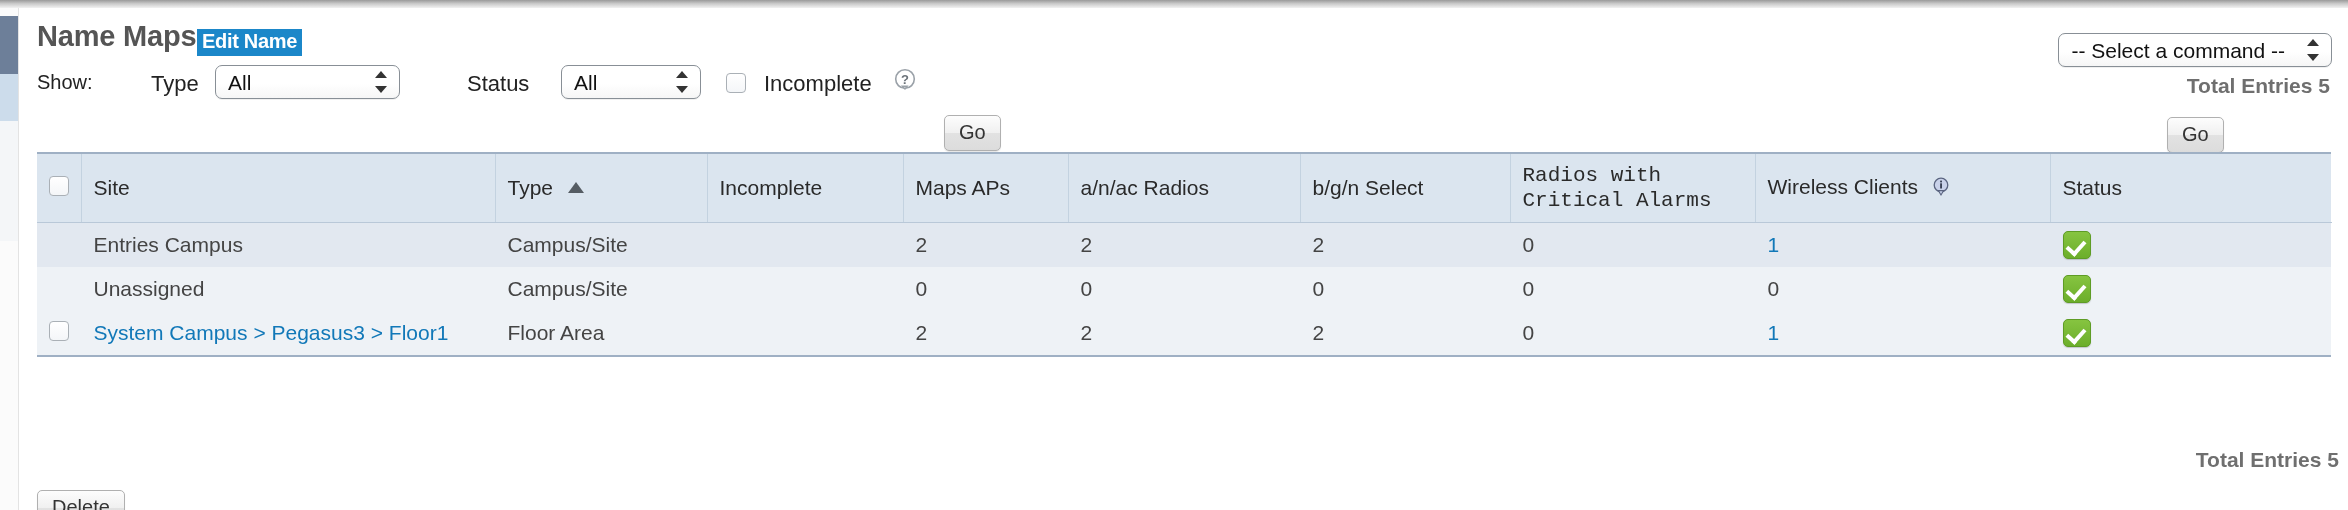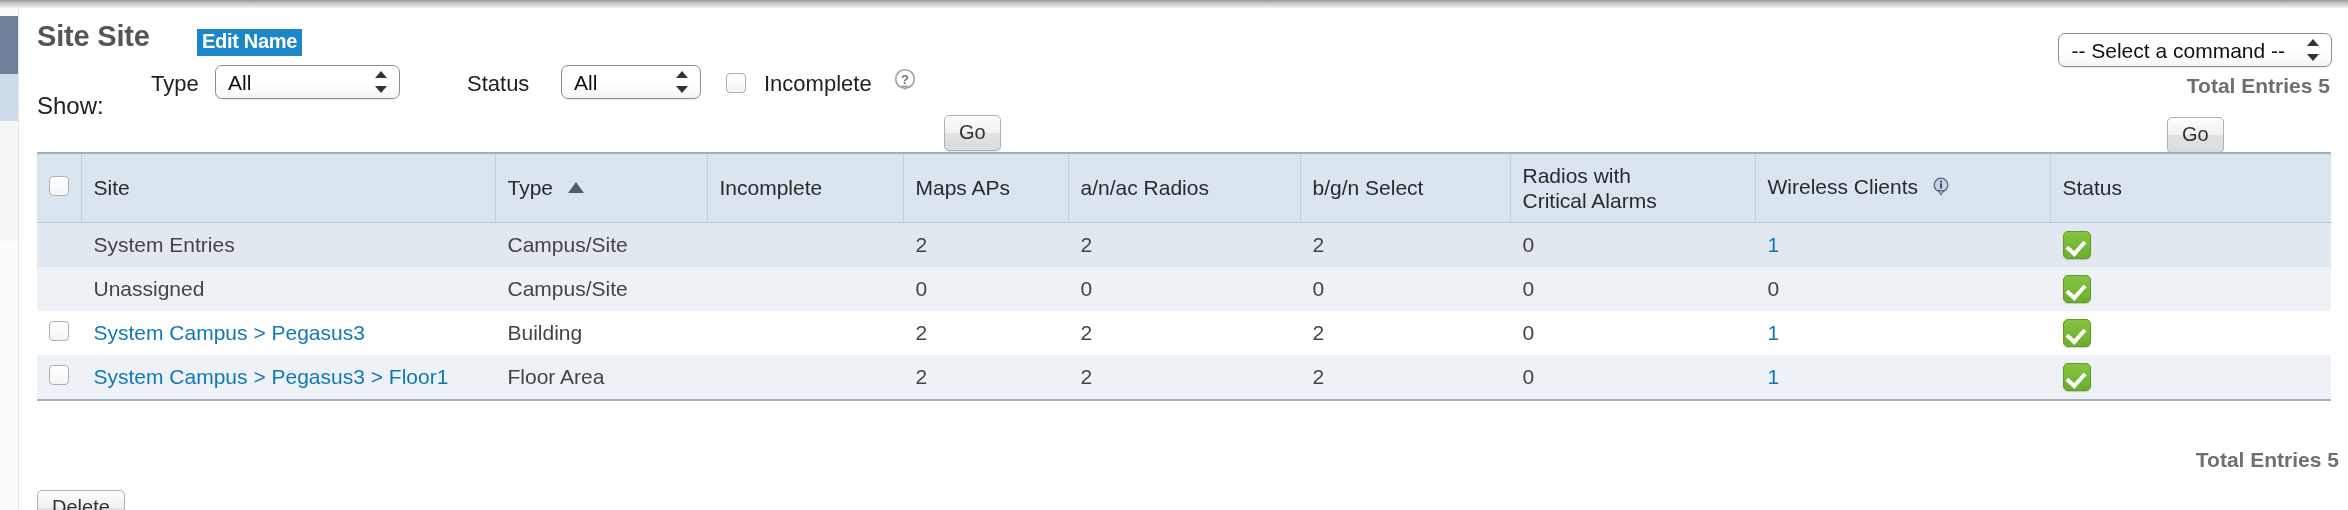--- a/index.html
+++ b/index.html
@@ -138,21 +138,21 @@
     margin-top: 48px;
   }
 
   
   .filter-row {
     position: relative;
     height: 48px;
   }
   #show-label {
     position: absolute; left: 18px; top: 11px;
-    font-size: 24px; color: #222222; margin-top: 21px;
+    font-size: 20px; color: #222222;
   }
   #type-label {
     position: absolute; left: 132px; top: 11px;
     font-size: 22px; color: #222222;
   }
   #type-select { position: absolute; left: 196px; top: 5px; width: 185px; }
   #status-label {
     position: absolute; left: 448px; top: 11px;
     font-size: 22px; color: #222222;
   }
@@ -240,21 +240,21 @@
 
   .sort-arrow {
     display: inline-block;
     width: 0; height: 0;
     border-left: 8px solid transparent;
     border-right: 8px solid transparent;
     border-bottom: 11px solid #555c63;
     margin-left: 9px;
     vertical-align: 2px;
   }
-  .th-2line { line-height: 25px; }
+  .th-2line { line-height: 25px; font-family: Liberation Mono, monospace; }
 
   .info-icon {
     display: inline-block;
     margin-left: 8px;
     vertical-align: -3px;
     cursor: pointer;
   }
 
   a.cell-link {
     color: #1178b8;
@@ -306,21 +306,21 @@
 
 <div id="sidebar-rail">
   <div id="rail-seg-dark"></div>
   <div id="rail-seg-mid"></div>
   <div id="rail-seg-light"></div>
 </div>
 
 <div id="page">
 
   <div class="header-row">
-    <div id="page-title">Site Site</div>
+    <div id="page-title">Name Maps</div>
     <div id="edit-view-link">Edit Name</div>
 
     <div id="command-area">
       <div class="select-box" id="command-select">
         <span class="sel-label">-- Select a command --</span>
         <span class="sel-arrows">
           <i class="up"></i>
             <i class="dn"></i>
         </span>
       </div>
@@ -407,21 +407,21 @@
             </span>
           </th>
           <th class="col-status">
             <span>Status</span>
           </th>
         </tr>
       </thead>
       <tbody id="table-body">
           <tr class="row-first">
             <td class="col-check"></td>
-            <td class="col-name"><span>System Entries</span></td>
+            <td class="col-name"><span>Entries Campus</span></td>
             <td class="col-type">Campus/Site</td>
             <td class="col-incomplete"></td>
             <td class="col-aps">2</td>
             <td class="col-anac">2</td>
             <td class="col-bgn">2</td>
             <td class="col-alarms">0</td>
             <td class="col-clients"><a class="cell-link">1</a></td>
             <td class="col-status"><span class="status-ok"></span></td>
           </tr>
           <tr class="row-alt">
@@ -429,32 +429,20 @@
             <td class="col-name"><span>Unassigned</span></td>
             <td class="col-type">Campus/Site</td>
             <td class="col-incomplete"></td>
             <td class="col-aps">0</td>
             <td class="col-anac">0</td>
             <td class="col-bgn">0</td>
             <td class="col-alarms">0</td>
             <td class="col-clients"><span>0</span></td>
             <td class="col-status"><span class="status-ok"></span></td>
           </tr>
-          <tr class="row-plain">
-            <td class="col-check"><span class="checkbox"></span></td>
-            <td class="col-name"><a class="cell-link">System Campus &gt; Pegasus3</a></td>
-            <td class="col-type">Building</td>
-            <td class="col-incomplete"></td>
-            <td class="col-aps">2</td>
-            <td class="col-anac">2</td>
-            <td class="col-bgn">2</td>
-            <td class="col-alarms">0</td>
-            <td class="col-clients"><a class="cell-link">1</a></td>
-            <td class="col-status"><span class="status-ok"></span></td>
-          </tr>
           <tr class="row-alt">
             <td class="col-check"><span class="checkbox"></span></td>
             <td class="col-name"><a class="cell-link">System Campus &gt; Pegasus3 &gt; Floor1</a></td>
             <td class="col-type">Floor Area</td>
             <td class="col-incomplete"></td>
             <td class="col-aps">2</td>
             <td class="col-anac">2</td>
             <td class="col-bgn">2</td>
             <td class="col-alarms">0</td>
             <td class="col-clients"><a class="cell-link">1</a></td>

